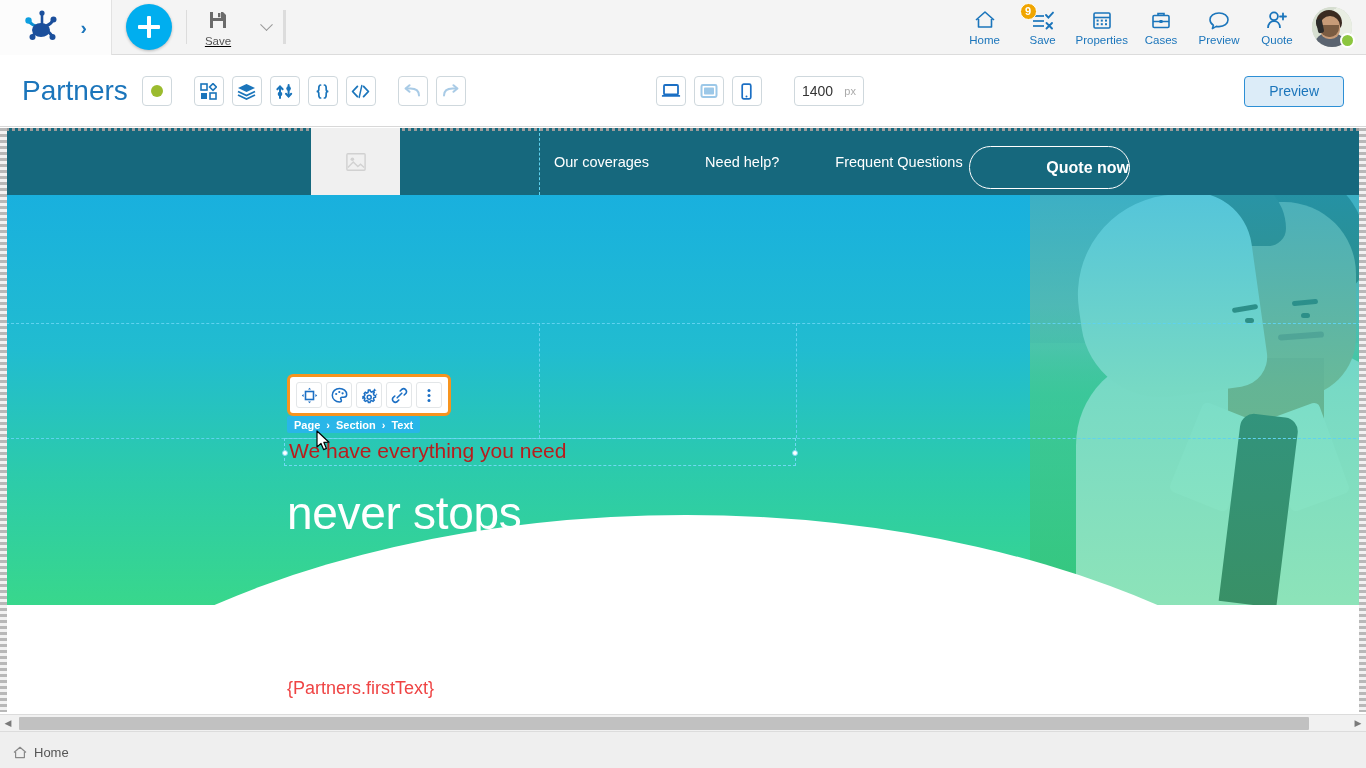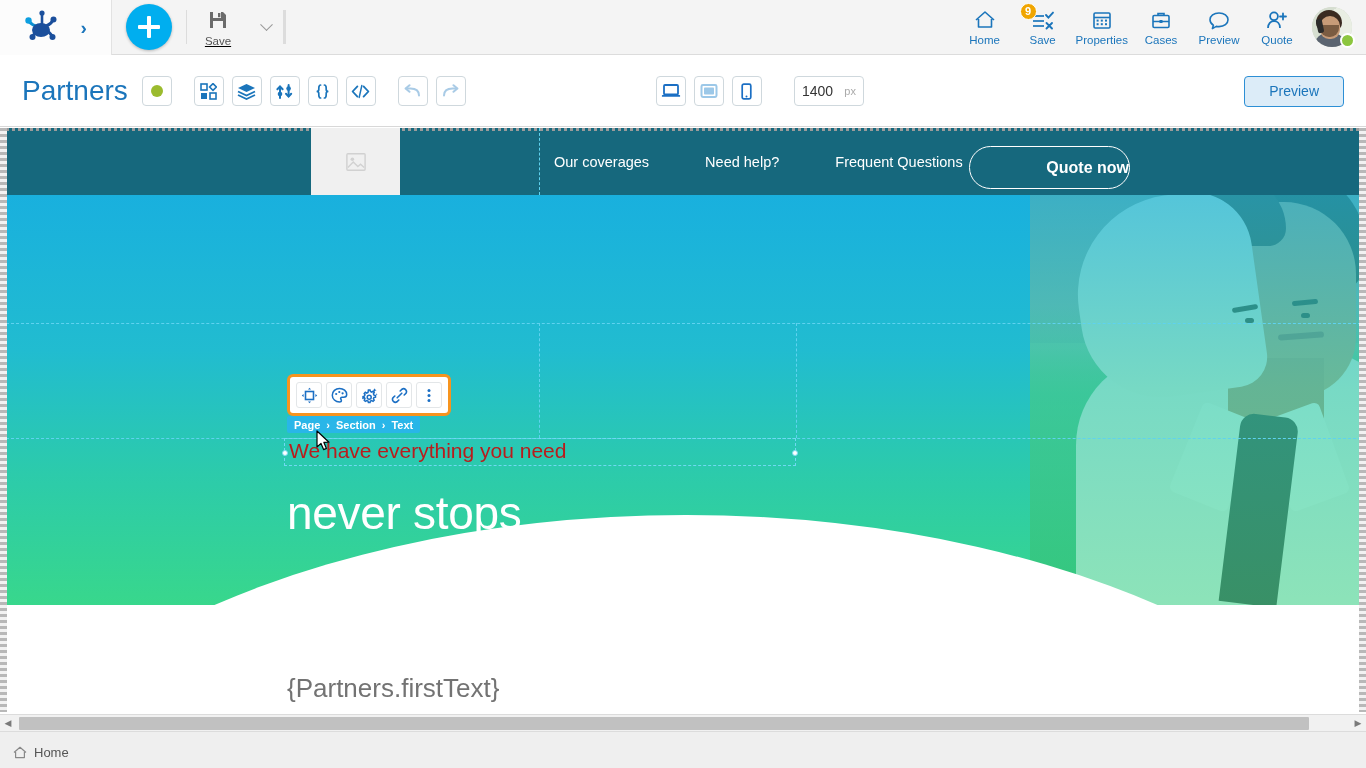--- a/index.html
+++ b/index.html
@@ -279,21 +279,21 @@
   .breadcrumb {
     position: absolute; left: 281px; top: 288px; height: 17px; background: #29b6e8;
     display: flex; align-items: center; padding: 0 7px; z-index: 30;
     border-radius: 2px;
   }
   .bc-item { color: #fff; font-size: 11px; font-weight: bold; cursor: pointer; }
   .bc-sep { color: #fff; font-size: 11px; margin: 0 6px; font-weight: bold; }
 
   .cursor-arrow { position: absolute; left: 310px; top: 302px; z-index: 35; }
   .var-text {
-    position: absolute; left: 281px; top: 543px; font-size: 26px; color: #737373;
+    position: absolute; left: 281px; top: 543px; font-size: 18px; color: #ef4444;
     line-height: 34px;
   }
 
   
   .hscroll {
     position: absolute; left: 0; top: 714px; width: 1366px; height: 17px;
     background: #f1f1f1; border-top: 1px solid #dcdcdc; display: flex; align-items: center;
   }
   .hs-arrow {
     width: 16px; height: 17px; display: flex; align-items: center; justify-content: center;

